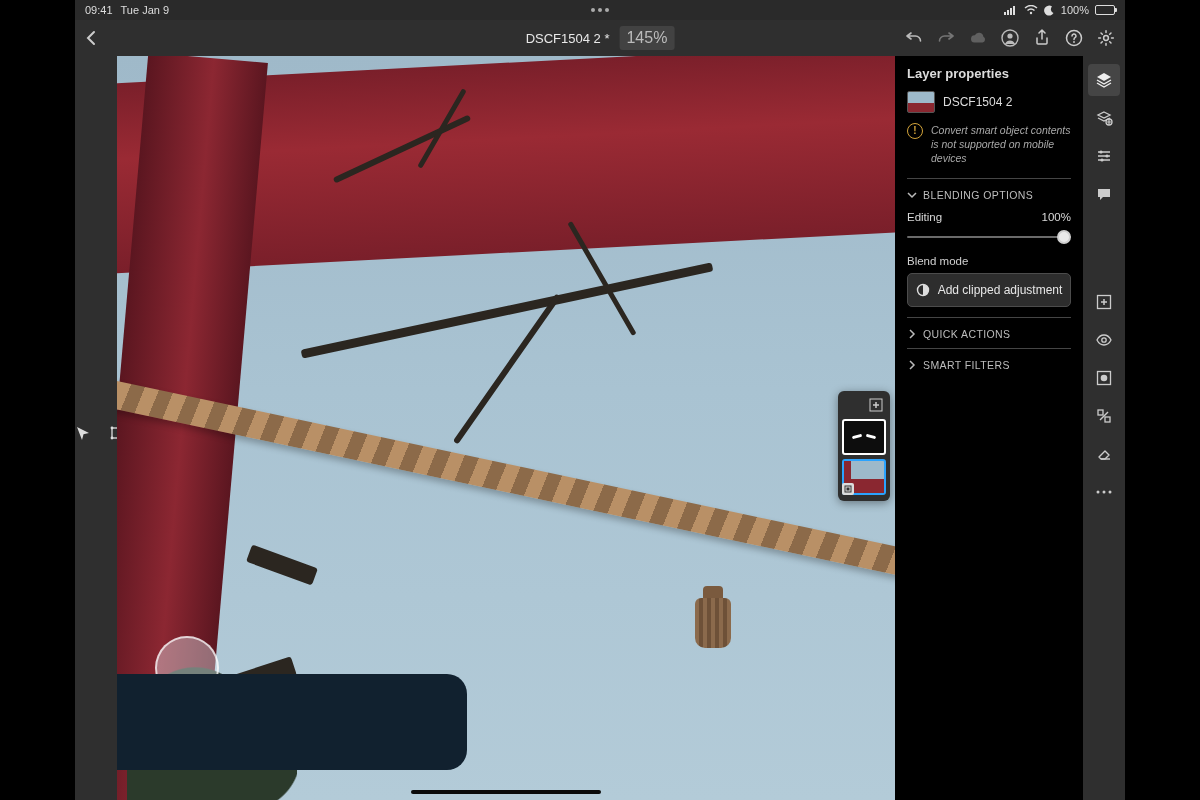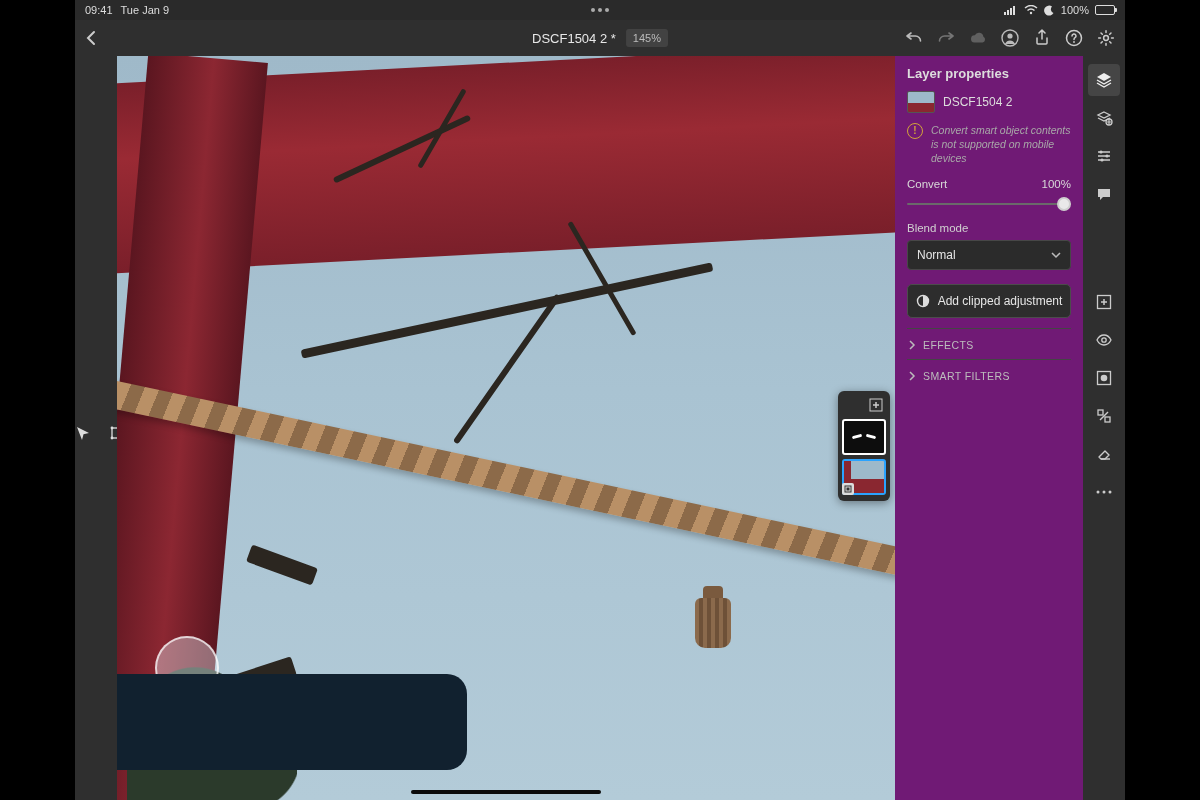--- a/index.html
+++ b/index.html
@@ -11,21 +11,21 @@
   .statusbar .center { position:absolute; left:50%; transform:translateX(-50%); display:flex; gap:3px; }
   .statusbar .center span { width:4px; height:4px; border-radius:50%; background:#aaa; }
   .statusbar .right { display:flex; gap:6px; align-items:center; }
   .battery { width:20px; height:10px; border:1px solid #ddd; border-radius:2px; position:relative; }
   .battery::after { content:""; position:absolute; right:-3px; top:2px; width:2px; height:4px; background:#ddd; border-radius:0 1px 1px 0; }
   .battery .fill { background:#ddd; height:100%; width:100%; border-radius:1px;}
   
   .topbar { position:absolute; top:20px; left:0; right:0; height:36px; display:flex; align-items:center; justify-content:space-between; padding:0 10px; background:#2f2f2f;gap:8px; }
   .topbar .title-area { position:absolute; left:50%; transform:translateX(-50%); display:flex; align-items:center; gap:10px; }
   .doc-title { font-size:13px; color:#e8e8e8; }
-  .zoom-badge { font-size:11px; color:#bbb; background:#424242; padding:3px 7px; border-radius:3px; }
+  .zoom-badge { font-size:16px; color:#bbb; background:#424242; padding:3px 7px; border-radius:3px; }
   .topbar .icons-right { display:flex; align-items:center; gap:14px; }
   .topbar .icons-right .icn { width:18px; height:18px; display:flex; align-items:center; justify-content:center; color:#aaa; }
   .topbar .back { color:#ccc; }
   
   .toolbar { position:absolute; top:56px; left:0; width:42px; bottom:0; background:#2f2f2f; display:flex; flex-direction:row; align-items:center; padding-top:10px; gap:18px; }
   .tool { width:32px; height:32px; display:flex; align-items:center; justify-content:center; border-radius:4px; color:#ddd; }
   .tool.small { height:28px; }
   .tool.active { background:#0b84ff; color:#fff; }
   .swatch-pair { position:relative; width:26px; height:26px; margin-top:6px; }
   .swatch-pair .bg, .swatch-pair .fg { position:absolute; width:18px; height:18px; border-radius:50%; border:2px solid #2f2f2f; box-shadow:0 0 0 1px #888 inset; }
@@ -68,21 +68,21 @@
   .thumb.mask::before{left:8px;top:14px;transform:rotate(-15deg);}
   .thumb.mask::after{right:8px;top:14px;transform:rotate(15deg);}
   .thumb.img { background:linear-gradient(180deg,#9db9ca 55%,#8a2730 55%); position:relative;}
   .thumb.img .mini{position:absolute;inset:0;background:
      linear-gradient(180deg,transparent 60%,#8a2730 60%),
      linear-gradient(90deg,#8a2730 0 18%,transparent 18%); }
   .thumb .smart { position:absolute; left:-2px; bottom:-2px; width:12px; height:12px; background:#ddd; border-radius:2px; display:flex; align-items:center; justify-content:center; }
   .thumb .smart svg{width:8px;height:8px;}
 
   
-  .props { position:absolute; top:56px; right:42px; width:188px; bottom:0; background:#701a75; padding:10px 12px 0; font-size:12px; color:#ddd; overflow:hidden;}
+  .props { position:absolute; top:56px; right:42px; width:188px; bottom:0; background:#000000; padding:10px 12px 0; font-size:12px; color:#ddd; overflow:hidden;}
   .props h3 { font-size:13px; font-weight:600; margin-bottom:10px; }
   .layer-row { display:flex; align-items:center; gap:8px; margin-bottom:10px;}
   .layer-row .th { width:28px; height:22px; background:linear-gradient(180deg,#9db9ca 55%,#8a2730 55%); border-radius:2px; position:relative; border:1px solid #555;}
   .warn-row { display:flex; gap:8px; align-items:flex-start; font-size:10.5px; font-style:italic; color:#a8a8a8; line-height:1.35; margin-bottom:12px;}
   .warn-row .wicon { flex:0 0 16px; height:16px; border-radius:50%; border:1.5px solid #d2a33a; color:#d2a33a; display:flex; align-items:center; justify-content:center; font-style:normal; font-weight:700; font-size:10px;}
   .section-hdr { display:flex; align-items:center; gap:6px; font-size:10.5px; letter-spacing:.4px; color:#bdbdbd; padding:10px 0 8px; border-top:1px solid #454545; cursor:pointer;}
   .section-hdr .chev { width:10px; height:10px; }
   .row-flex { display:flex; justify-content:space-between; align-items:center; font-size:11.5px; color:#d8d8d8; margin:2px 0 6px;}
   .slider { position:relative; height:16px; margin-bottom:10px;}
   .slider .track { position:absolute; top:7px; left:0; right:0; height:2px; background:#6a6a6a; border-radius:2px;}
@@ -329,50 +329,50 @@
     <h3>Layer properties</h3>
     <div class="layer-row">
       <div class="th"></div>
       <span>DSCF1504 2</span>
     </div>
     <div class="warn-row">
       <div class="wicon">!</div>
       <div>Convert smart object contents is not supported on mobile devices</div>
     </div>
 
+    <div class="section-hdr">
+      <svg class="chev" viewBox="0 0 10 10">
+          <path d="M1 3l4 4 4-4" stroke="#bbb" stroke-width="1.5" fill="none"></path>
+        </svg>
+      <span>BLENDING OPTIONS</span>
+    </div>
     <div class="row-flex">
-      <span>Convert</span>
+      <span>Editing</span>
       <span>100%</span>
     </div>
     <div class="slider">
         <div class="track"></div>
         <div class="knob"></div>
       </div>
 
     <div class="label-sm">Blend mode</div>
-    <div class="select">
-      <span>Normal</span>
-      <svg width="10" height="10" viewBox="0 0 10 10">
-          <path d="M1 3l4 4 4-4" stroke="#bbb" stroke-width="1.5" fill="none"></path>
-        </svg>
-    </div>
 
     <div class="btn">
       <svg viewBox="0 0 14 14">
           <circle cx="7" cy="7" r="5.5" stroke="#ddd" fill="none" stroke-width="1.4"></circle>
           <path d="M7 1.5v11A5.5 5.5 0 0 0 7 1.5Z" fill="#ddd"></path>
         </svg>
       <span>Add clipped adjustment</span>
     </div>
 
     <div class="section-hdr">
       <svg class="chev" viewBox="0 0 10 10">
           <path d="M3 1l4 4-4 4" stroke="#bbb" stroke-width="1.5" fill="none"></path>
         </svg>
-      <span>EFFECTS</span>
+      <span>QUICK ACTIONS</span>
     </div>
     <div class="section-hdr">
       <svg class="chev" viewBox="0 0 10 10">
           <path d="M3 1l4 4-4 4" stroke="#bbb" stroke-width="1.5" fill="none"></path>
         </svg>
       <span>SMART FILTERS</span>
     </div>
   </div>
 
   <div class="rail">

